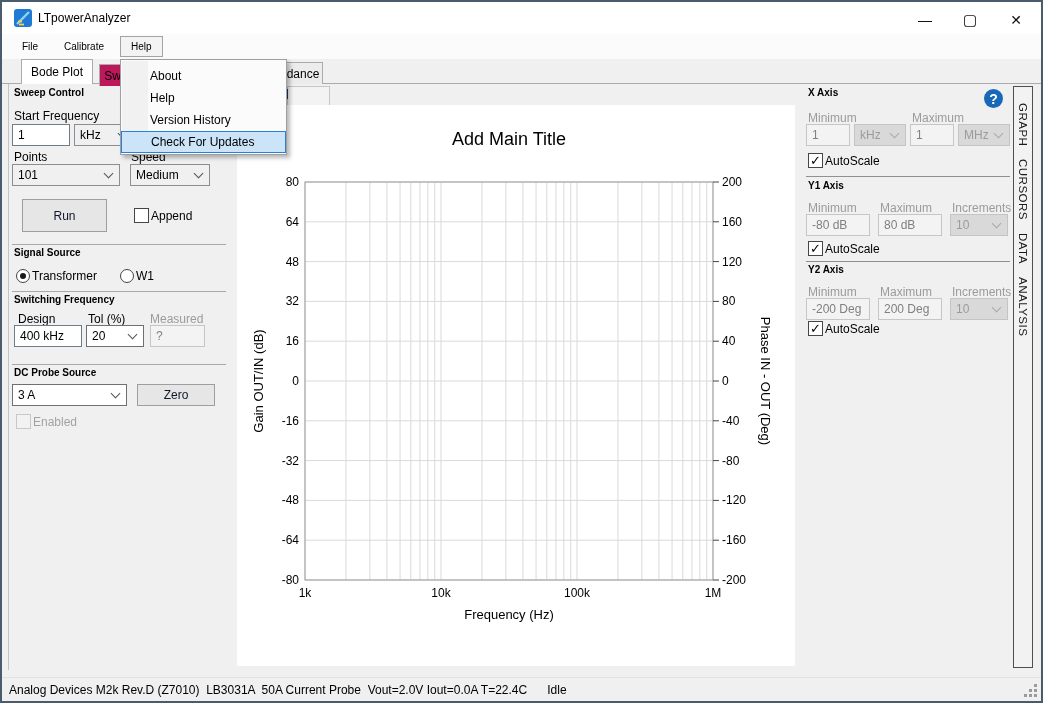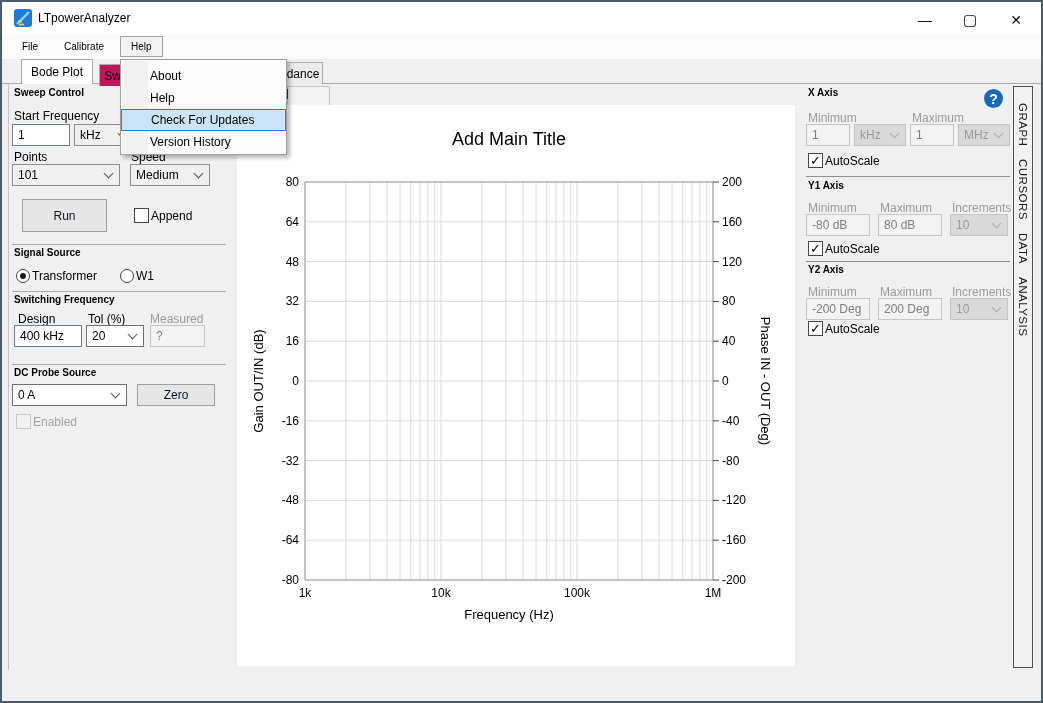--- a/index.html
+++ b/index.html
@@ -145,21 +145,21 @@
   <input class="abs tin" style="left: 14px; top: 325px; width: 68px; height: 22px;" readonly="" value="400 kHz">
   <div class="abs combo combo-white" style="left:86px;top:325px;width:58px;height:22px">
     <span>20</span>
       <span class="chev"></span>
   </div>
   <input class="abs tin tin-dis" style="left: 150px; top: 325px; width: 55px; height: 22px;" readonly="" value="?">
 
   <div class="abs sep" style="left:12px;top:364px;width:214px"></div>
   <div class="abs hdr" style="left:14px;top:367px">DC Probe Source</div>
   <div class="abs combo combo-white" style="left:12px;top:384px;width:115px;height:22px">
-    <span>0 A</span>
+    <span>3 A</span>
       <span class="chev"></span>
   </div>
   <button class="abs btn" style="left:137px;top:384px;width:78px;height:22px">Zero</button>
   <div class="abs row" style="left:16px;top:414px">
     <span class="cb disabled"></span>
     <span class="lbl" style="color:#a3a3a3">Enabled</span>
   </div>
 
   <div id="chart-panel" class="abs">
     <svg id="chart-svg" width="558" height="561">
@@ -298,23 +298,35 @@
     <span class="lbl">AutoScale</span>
   </div>
 
   <div id="side-strip" class="abs">
     <span class="vtab">GRAPH</span>
     <span class="vtab">CURSORS</span>
     <span class="vtab">DATA</span>
     <span class="vtab">ANALYSIS</span>
   </div>
 
+  <div id="statusbar" class="abs">
+    <span class="status-text">Analog Devices M2k Rev.D (Z7010)  LB3031A  50A Current Probe  Vout=2.0V Iout=0.0A T=22.4C</span>
+    <span class="status-text" style="margin-left:20px">Idle</span>
+    <span id="resize-grip" class="abs">
+      <i style="right:0;bottom:0"></i>
+        <i style="right:0;bottom:5px"></i>
+        <i style="right:5px;bottom:0"></i>
+      <i style="right:0;bottom:10px"></i>
+        <i style="right:5px;bottom:5px"></i>
+        <i style="right:10px;bottom:0"></i>
+    </span>
+  </div>
 
   <div id="help-menu" class="abs">
     <div class="gutter"></div>
     <div class="menu-item">About</div>
     <div class="menu-item">Help</div>
+    <div class="menu-item">Version History</div>
     <div class="menu-item highlighted">Check For Updates</div>
-    <div class="menu-item">Version History</div>
   </div>
 
   <div id="win-border"></div>
 </div>
 
 </body></html>

